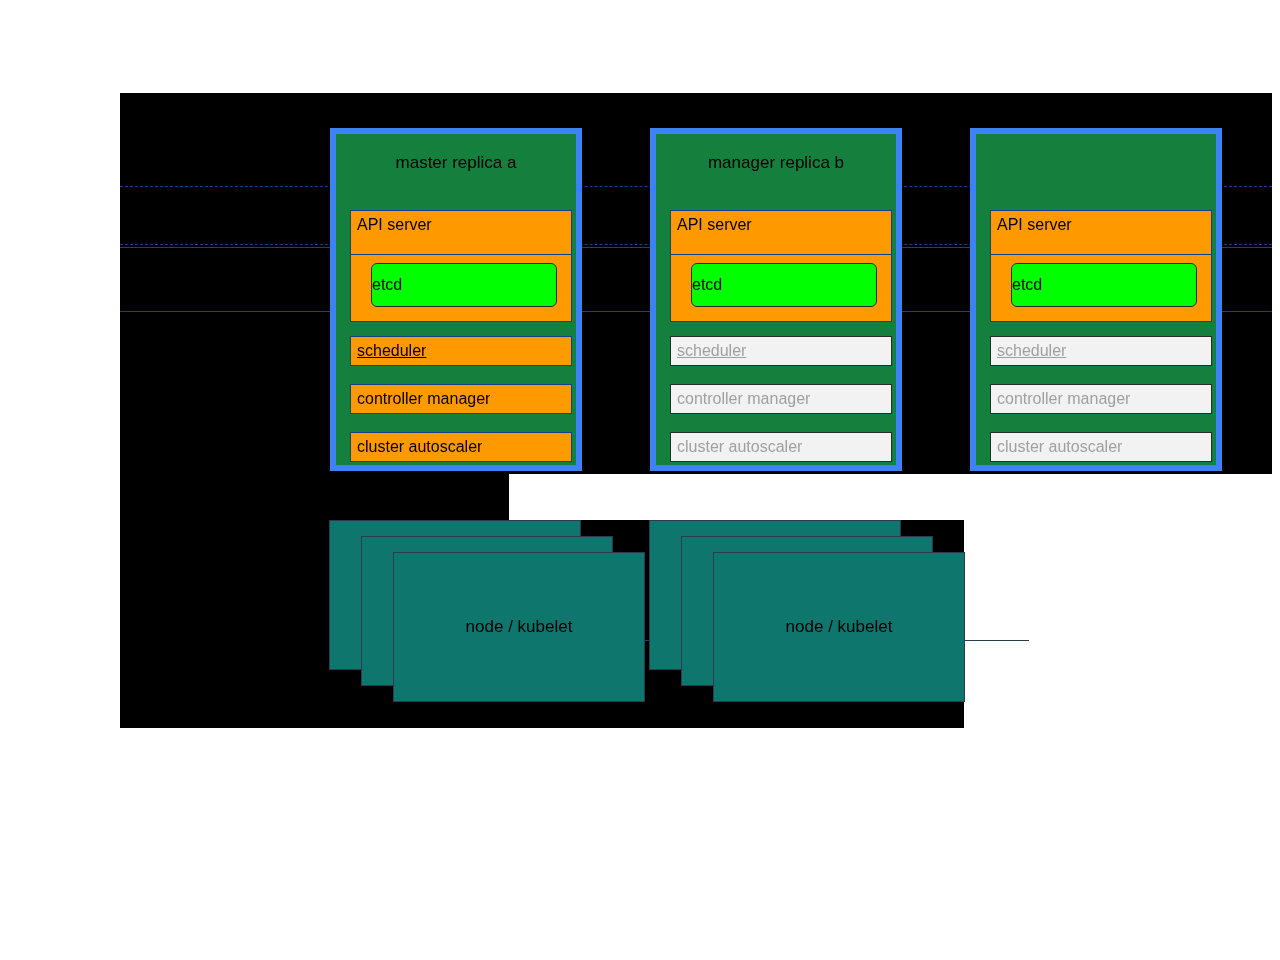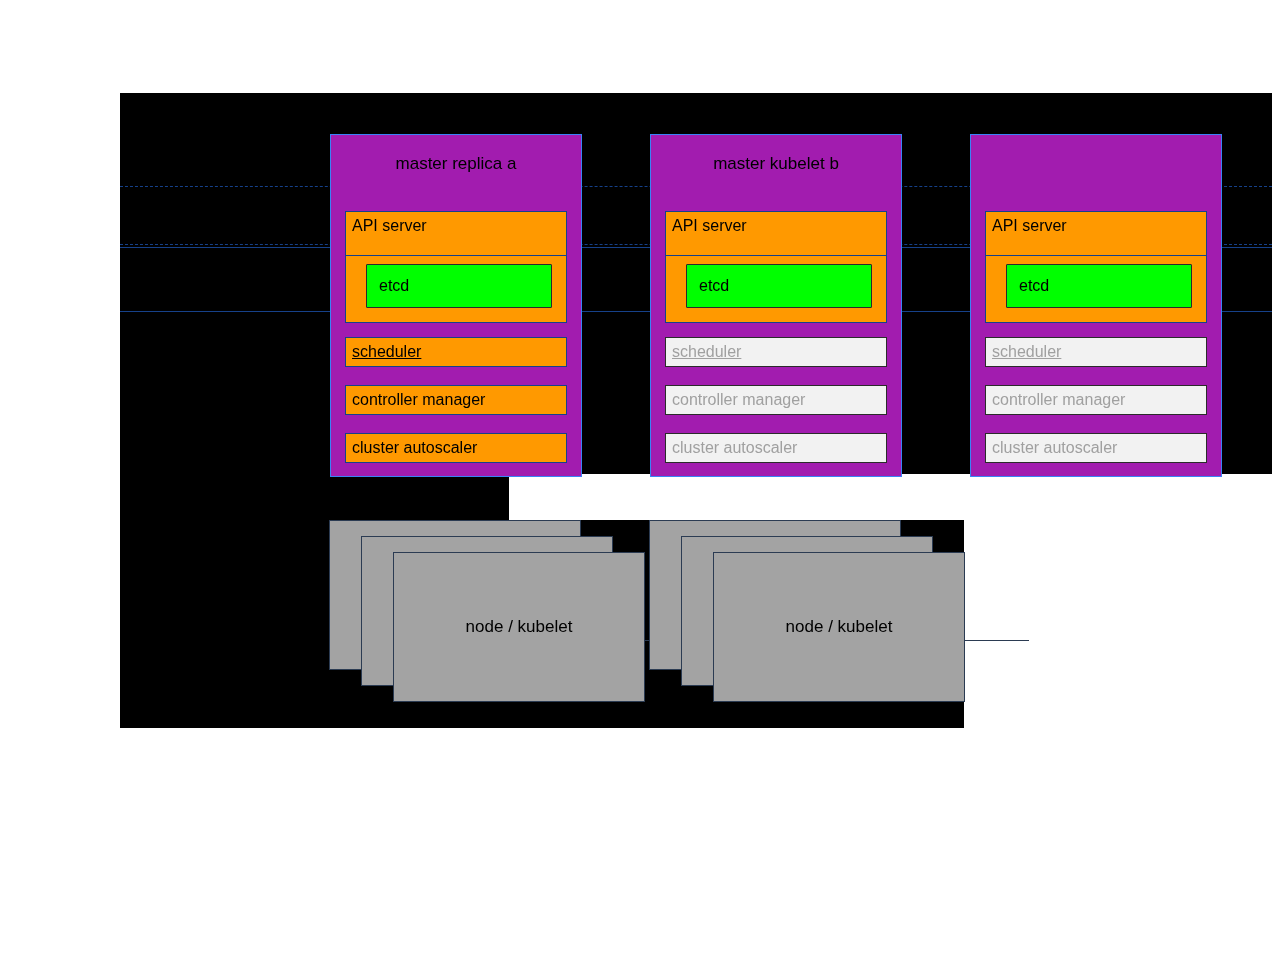--- a/index.html
+++ b/index.html
@@ -45,25 +45,25 @@
   }
   .rule.solid { border-top: 1px solid #16418a; }
   .rule-a { top: 186px; }          
   .rule-b { top: 244px; }          
   .rule-c { top: 247px; }
   .rule-d { top: 311px; }          
 
   
   .replica {
     position: absolute;
-    top: 134px;
+    top: 128px;
     width: 252px;
     height: 343px;
-    background: #a21caf;
-    border: 1px solid #3b82f6;
+    background: #15803d;
+    border: 6px solid #3b82f6;
     box-sizing: border-box;
   }
   .replica.r-a { left: 330px; }
   .replica.r-b { left: 650px; }
   .replica.r-c { left: 970px; }
 
   .replica-title {
     position: absolute;
     left: 0;
     top: 0;
@@ -114,42 +114,42 @@
     background: #ff9900;
   }
   .etcd {
     position: absolute;
     left: 20px;
     top: 8px;
     width: 186px;
     height: 44px;
     box-sizing: border-box;
     border: 1px solid #2b2b2b;
-    border-radius: 1px;
+    border-radius: 6px;
     background: #00ff00;
     font-size: 16px;
     color: #000000;
     line-height: 42px;
-    padding-left: 12px;
+    padding-left: 0;
     white-space: nowrap;
   }
 
   
   .node-stack {
     position: absolute;
   }
   .node-stack.ns-left  { left: 329px; top: 520px; }
   .node-stack.ns-right { left: 649px; top: 520px; }
 
   .node-card {
     position: absolute;
     width: 252px;
     height: 150px;
     box-sizing: border-box;
-    background: #a3a3a3;
+    background: #0f766e;
     border: 1px solid #2b3b52;
   }
   .node-card.l1 { left: 0px;  top: 0px;  }
   .node-card.l2 { left: 32px; top: 16px; }
   .node-card.l3 { left: 64px; top: 32px; }
 
   .node-label {
     position: absolute;
     left: 0;
     top: 0;
@@ -195,21 +195,21 @@
     <div class="etcd-band">
       <div class="etcd">etcd</div>
     </div>
 
     <div class="comp c-sched">scheduler</div>
     <div class="comp c-ctrl">controller manager</div>
     <div class="comp c-auto">cluster autoscaler</div>
   </div>
 
   <div class="replica r-b">
-    <div class="replica-title">master kubelet b</div>
+    <div class="replica-title">manager replica b</div>
 
     <div class="comp c-api">API server</div>
 
     <div class="etcd-band">
       <div class="etcd">etcd</div>
     </div>
 
     <div class="comp c-sched inactive">scheduler</div>
     <div class="comp c-ctrl inactive">controller manager</div>
     <div class="comp c-auto inactive">cluster autoscaler</div>

